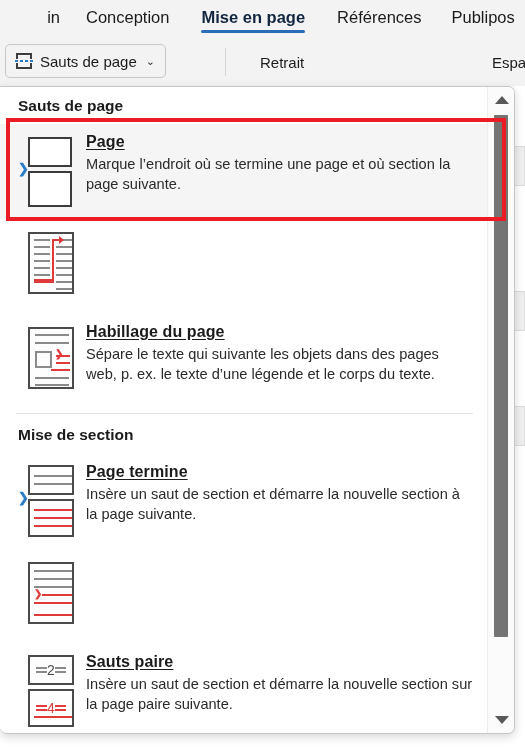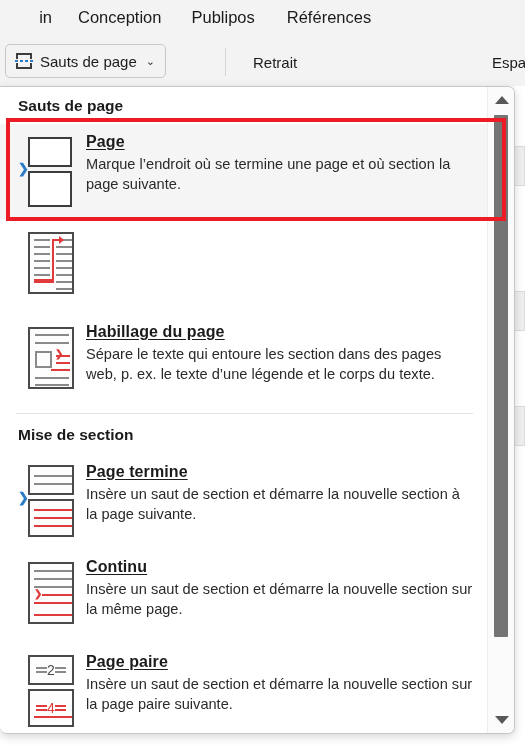--- a/index.html
+++ b/index.html
@@ -200,50 +200,54 @@
   .ic-even .eq i { display:block; height:2px; background:#8a8a8a; margin:2px 0; font-style:normal; }
   .ic-even .eq.red i { background:#e03a3a; }
   .ic-even .ln2 { position:absolute; left:4px; width:38px; height:2px; background:#e03a3a; }
 </style>
 </head>
 <body>
 
 <div id="root">
 
   <div class="ribbon-tabs">
-    <div class="tab" style="margin-left:8px;width:48px;text-align:right;padding-right:4px;">
+    <div class="tab" style="margin-left:16px;width:48px;text-align:right;padding-right:4px;">
       <span>in</span>
     </div>
     <div class="tab" style="margin-left:22px;">
       <span>Conception</span>
     </div>
+    <div class="tab active" style="margin-left:32px;">
+      <span>Mise en page</span>
+      <span class="uline"></span>
+    </div>
+    <div class="tab" style="margin-left:32px;">
+      <span>Références</span>
+    </div>
     <div class="tab" style="margin-left:30px;">
       <span>Publipos</span>
-    </div>
-    <div class="tab" style="margin-left:32px;">
-      <span>Références</span>
     </div>
   </div>
 
   <div class="ribbon-strip">
     <div class="ribbon-btn">
       <span class="ico-saut">
         <span class="bar t"></span>
           <span class="side tl"></span>
           <span class="side tr"></span>
         <span class="dash"></span>
         <span class="bar b"></span>
           <span class="side bl"></span>
           <span class="side br"></span>
       </span>
       <span>Sauts de page</span>
       <span class="chev">⌄</span>
     </div>
     <div class="strip-div" style="left:225px;"></div>
-    <div class="strip-label" style="left:253px; top:14px;">Retrait</div>
+    <div class="strip-label" style="left:260px; top:14px;">Retrait</div>
     <div class="strip-label" style="left:492px; top:14px;">Espac</div>
   </div>
 
   <div class="bg-left-rule"></div>
   <div class="bg-right">
     <div class="rl" style="top:60px;height:40px;"></div>
     <div class="rl" style="top:205px;height:40px;"></div>
     <div class="rl" style="top:320px;height:40px;"></div>
   </div>
 
@@ -301,21 +305,21 @@
             <span class="chevr">❯</span>
             <i class="ln red right" style="top:26px;"></i>
             <i class="ln red right" style="top:33px;"></i>
             <i class="ln red" style="left:21px;width:19px;top:40px;"></i>
             <i class="ln full" style="top:48px;"></i>
             <i class="ln full" style="top:55px;"></i>
           </span>
         </div>
         <div class="mi-text">
           <div class="mi-title"><u>Habillage du page</u></div>
-          <div class="mi-desc">Sépare le texte qui entoure les section dans des pages web, p. ex. le texte d’une légende et le corps du texte.</div>
+          <div class="mi-desc">Sépare le texte qui suivante les objets dans des pages web, p. ex. le texte d’une légende et le corps du texte.</div>
         </div>
       </div>
 
       <div class="sep"></div>
 
       <div class="group-header sec">Mise de section</div>
 
       <div class="menu-item">
         <div class="mi-icon ic-next">
           <span class="nb nb1">
@@ -340,24 +344,20 @@
           <span class="sheet">
             <i class="ln" style="left:4px;width:38px;top:6px;"></i>
             <i class="ln" style="left:4px;width:38px;top:14px;"></i>
             <i class="ln" style="left:4px;width:38px;top:22px;"></i>
             <span class="chevr">❯</span>
             <i class="ln red" style="left:12px;width:30px;top:30px;"></i>
             <i class="ln red" style="left:4px;width:38px;top:38px;"></i>
             <i class="ln red" style="left:4px;width:38px;top:50px;"></i>
           </span>
         </div>
-        <div class="mi-text">
-          <div class="mi-title"><u>Continu</u></div>
-          <div class="mi-desc">Insère un saut de section et démarre la nouvelle section sur la même page.</div>
-        </div>
       </div>
 
       <div class="menu-item">
         <div class="mi-icon ic-even">
           <span class="eb eb1">
             <span class="eq">
                 <i></i>
                 <i></i>
               </span>
             <span class="num">2</span>
@@ -373,21 +373,21 @@
               </span>
             <span class="num red">4</span>
             <span class="eq red">
                 <i></i>
                 <i></i>
               </span>
             <i class="ln2" style="bottom:7px;"></i>
           </span>
         </div>
         <div class="mi-text">
-          <div class="mi-title"><u>Page paire</u></div>
+          <div class="mi-title"><u>Sauts paire</u></div>
           <div class="mi-desc">Insère un saut de section et démarre la nouvelle section sur la page paire suivante.</div>
         </div>
       </div>
 
     </div>
 
     <div class="scrollbar">
       <div class="sb-arrow up">
         <span class="tri up"></span>
       </div>

